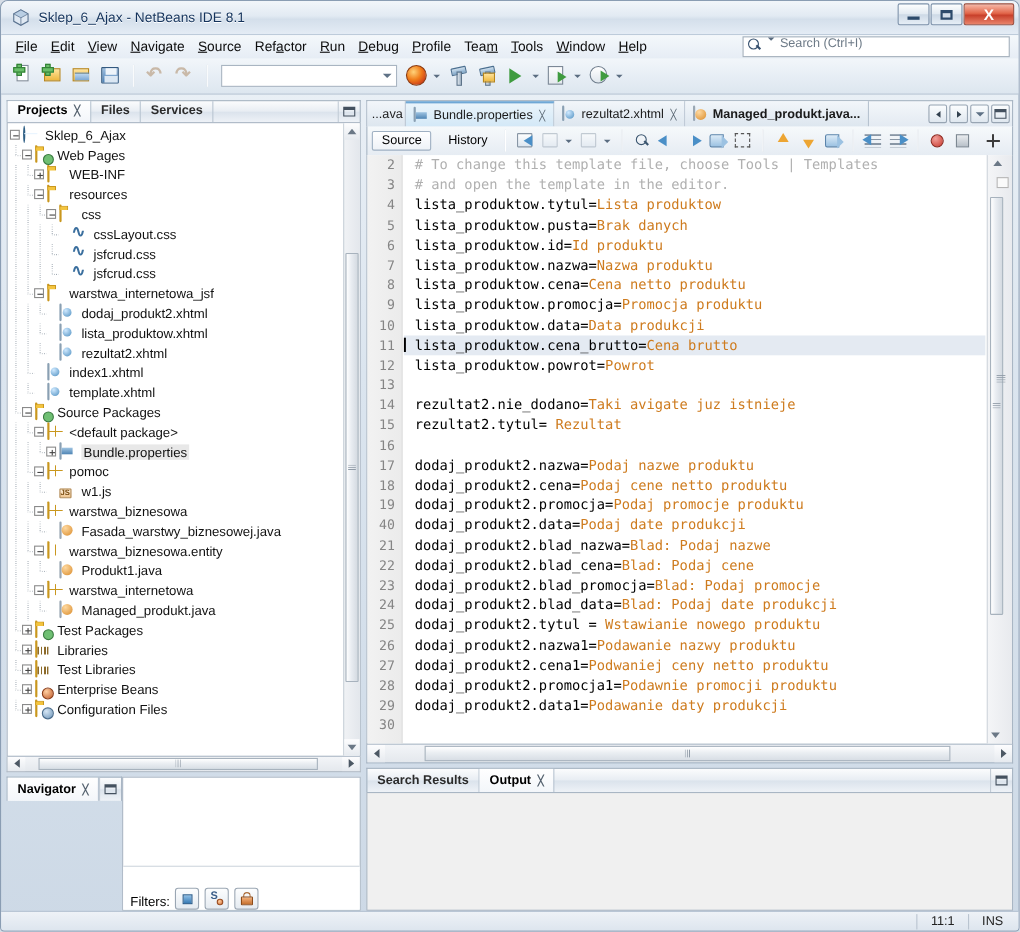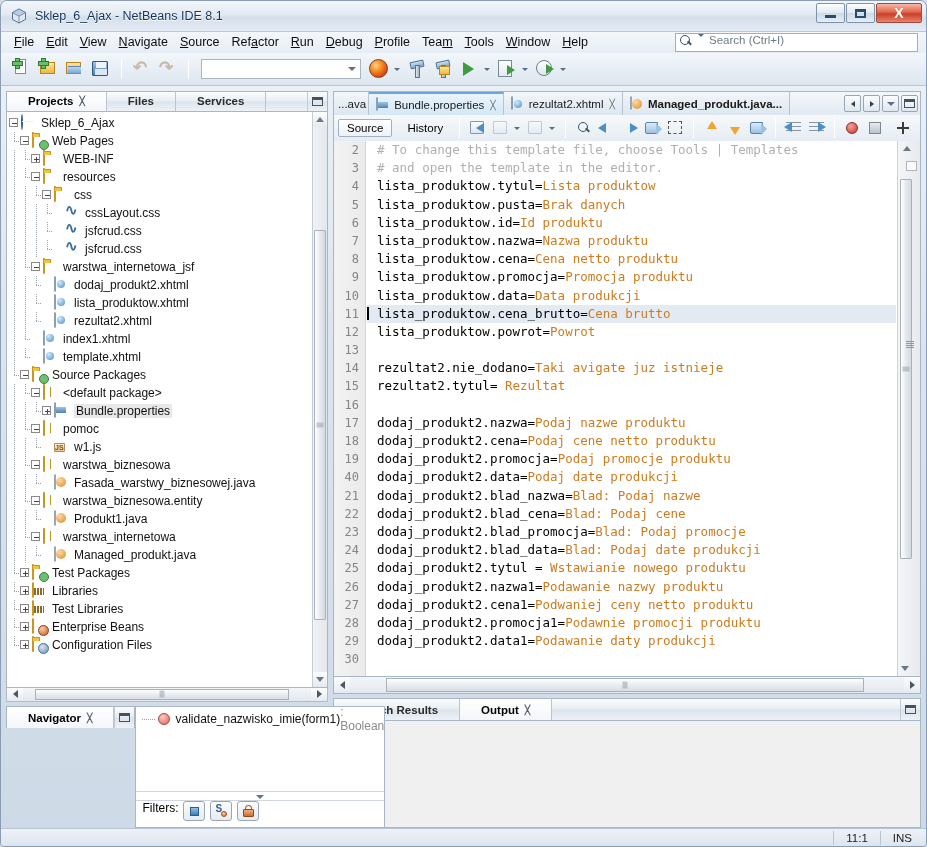--- a/index.html
+++ b/index.html
@@ -127,21 +127,21 @@
   }
   .leftcol { width: 322px; display: flex; flex-direction: column; flex: none; }
   .rightcol { flex: 1; display: flex; flex-direction: column; margin-left: 5px; }
   
   .winhdr {
     height: 22px; display: flex; align-items: stretch;
     background: linear-gradient(180deg,#fbfcfd 0%, #e8edf3 48%, #dbe3ec 52%, #eef2f7 100%);
     border: 1px solid #a9b6c4; border-bottom: none;
   }
   .wtab {
-    display: flex; align-items: center; padding: 0 21px;
+    display: flex; align-items: center; padding: 0 9px;
     font-size: 11.5px; font-weight: bold; color: #2b2b2b;
     border-right: 1px solid #b9c5d2;
     white-space: nowrap;
   }
   .wtab.active {
     background: linear-gradient(180deg,#ffffff 0%, #f3f6fa 100%);
     color: #000;
   }
   .wtab .xx { margin-left: 6px; font-size: 9px; color: #55626f; }
   .wtab-fill { flex: 1; }
@@ -351,21 +351,21 @@
     width: 12px; height: 12px; border-radius: 50%; flex: none; margin-right: 5px;
     background: radial-gradient(circle at 35% 30%, #ffc8bd, #e8837a 70%, #c4584f);
     border: 1px solid #a8453e;
   }
   .nav-collapse {
     position:absolute; left:0; right:0; bottom: 26px; height: 10px;
     display:flex; align-items:center; justify-content:center;
     border-top: 1px solid #cfd6de;
   }
   .filters-bar {
-    height: 27px; display:flex; align-items:flex-start; padding-left: 6px;
+    height: 40px; display:flex; align-items:flex-end; padding-left: 6px;
     gap: 5px; border-top: 1px solid #cfd6de;
     background: #fff;
   }
   .fbtn {
     width: 22px; height: 20px; border: 1px solid #9aa6b3; border-radius: 3px;
     background: linear-gradient(180deg,#fcfdfe,#e5ebf1);
     display: flex; align-items: center; justify-content: center;
     position: relative;
   }
   
@@ -942,26 +942,20 @@
           <div class="wtab active">
             <span>Navigator</span>
             <span class="xx">╳</span>
           </div>
           <div class="wtab-fill"></div>
           <div class="wmin">
               <div class="wmin-g"></div>
             </div>
         </div>
         <div class="nav-body">
-          <div class="nav-row">
-            <div class="dash"></div>
-            <div class="ball"></div>
-            <span style="color:#111">validate_nazwisko_imie(form1)</span>
-            <span style="color:#8a8a8a"> : Boolean</span>
-          </div>
           <div class="nav-collapse">
             <div class="caret-dn"></div>
           </div>
           <div class="filters-bar" style="position:absolute;left:0;right:0;bottom:0">
             <span>Filters:</span>
             <div class="fbtn">
               <div style="width:9px;height:9px;background:linear-gradient(180deg,#8fc0e8,#3a7cb5);border:1px solid #2a5d8c"></div>
             </div>
             <div class="fbtn">
               <div style="position:relative;width:12px;height:12px">

